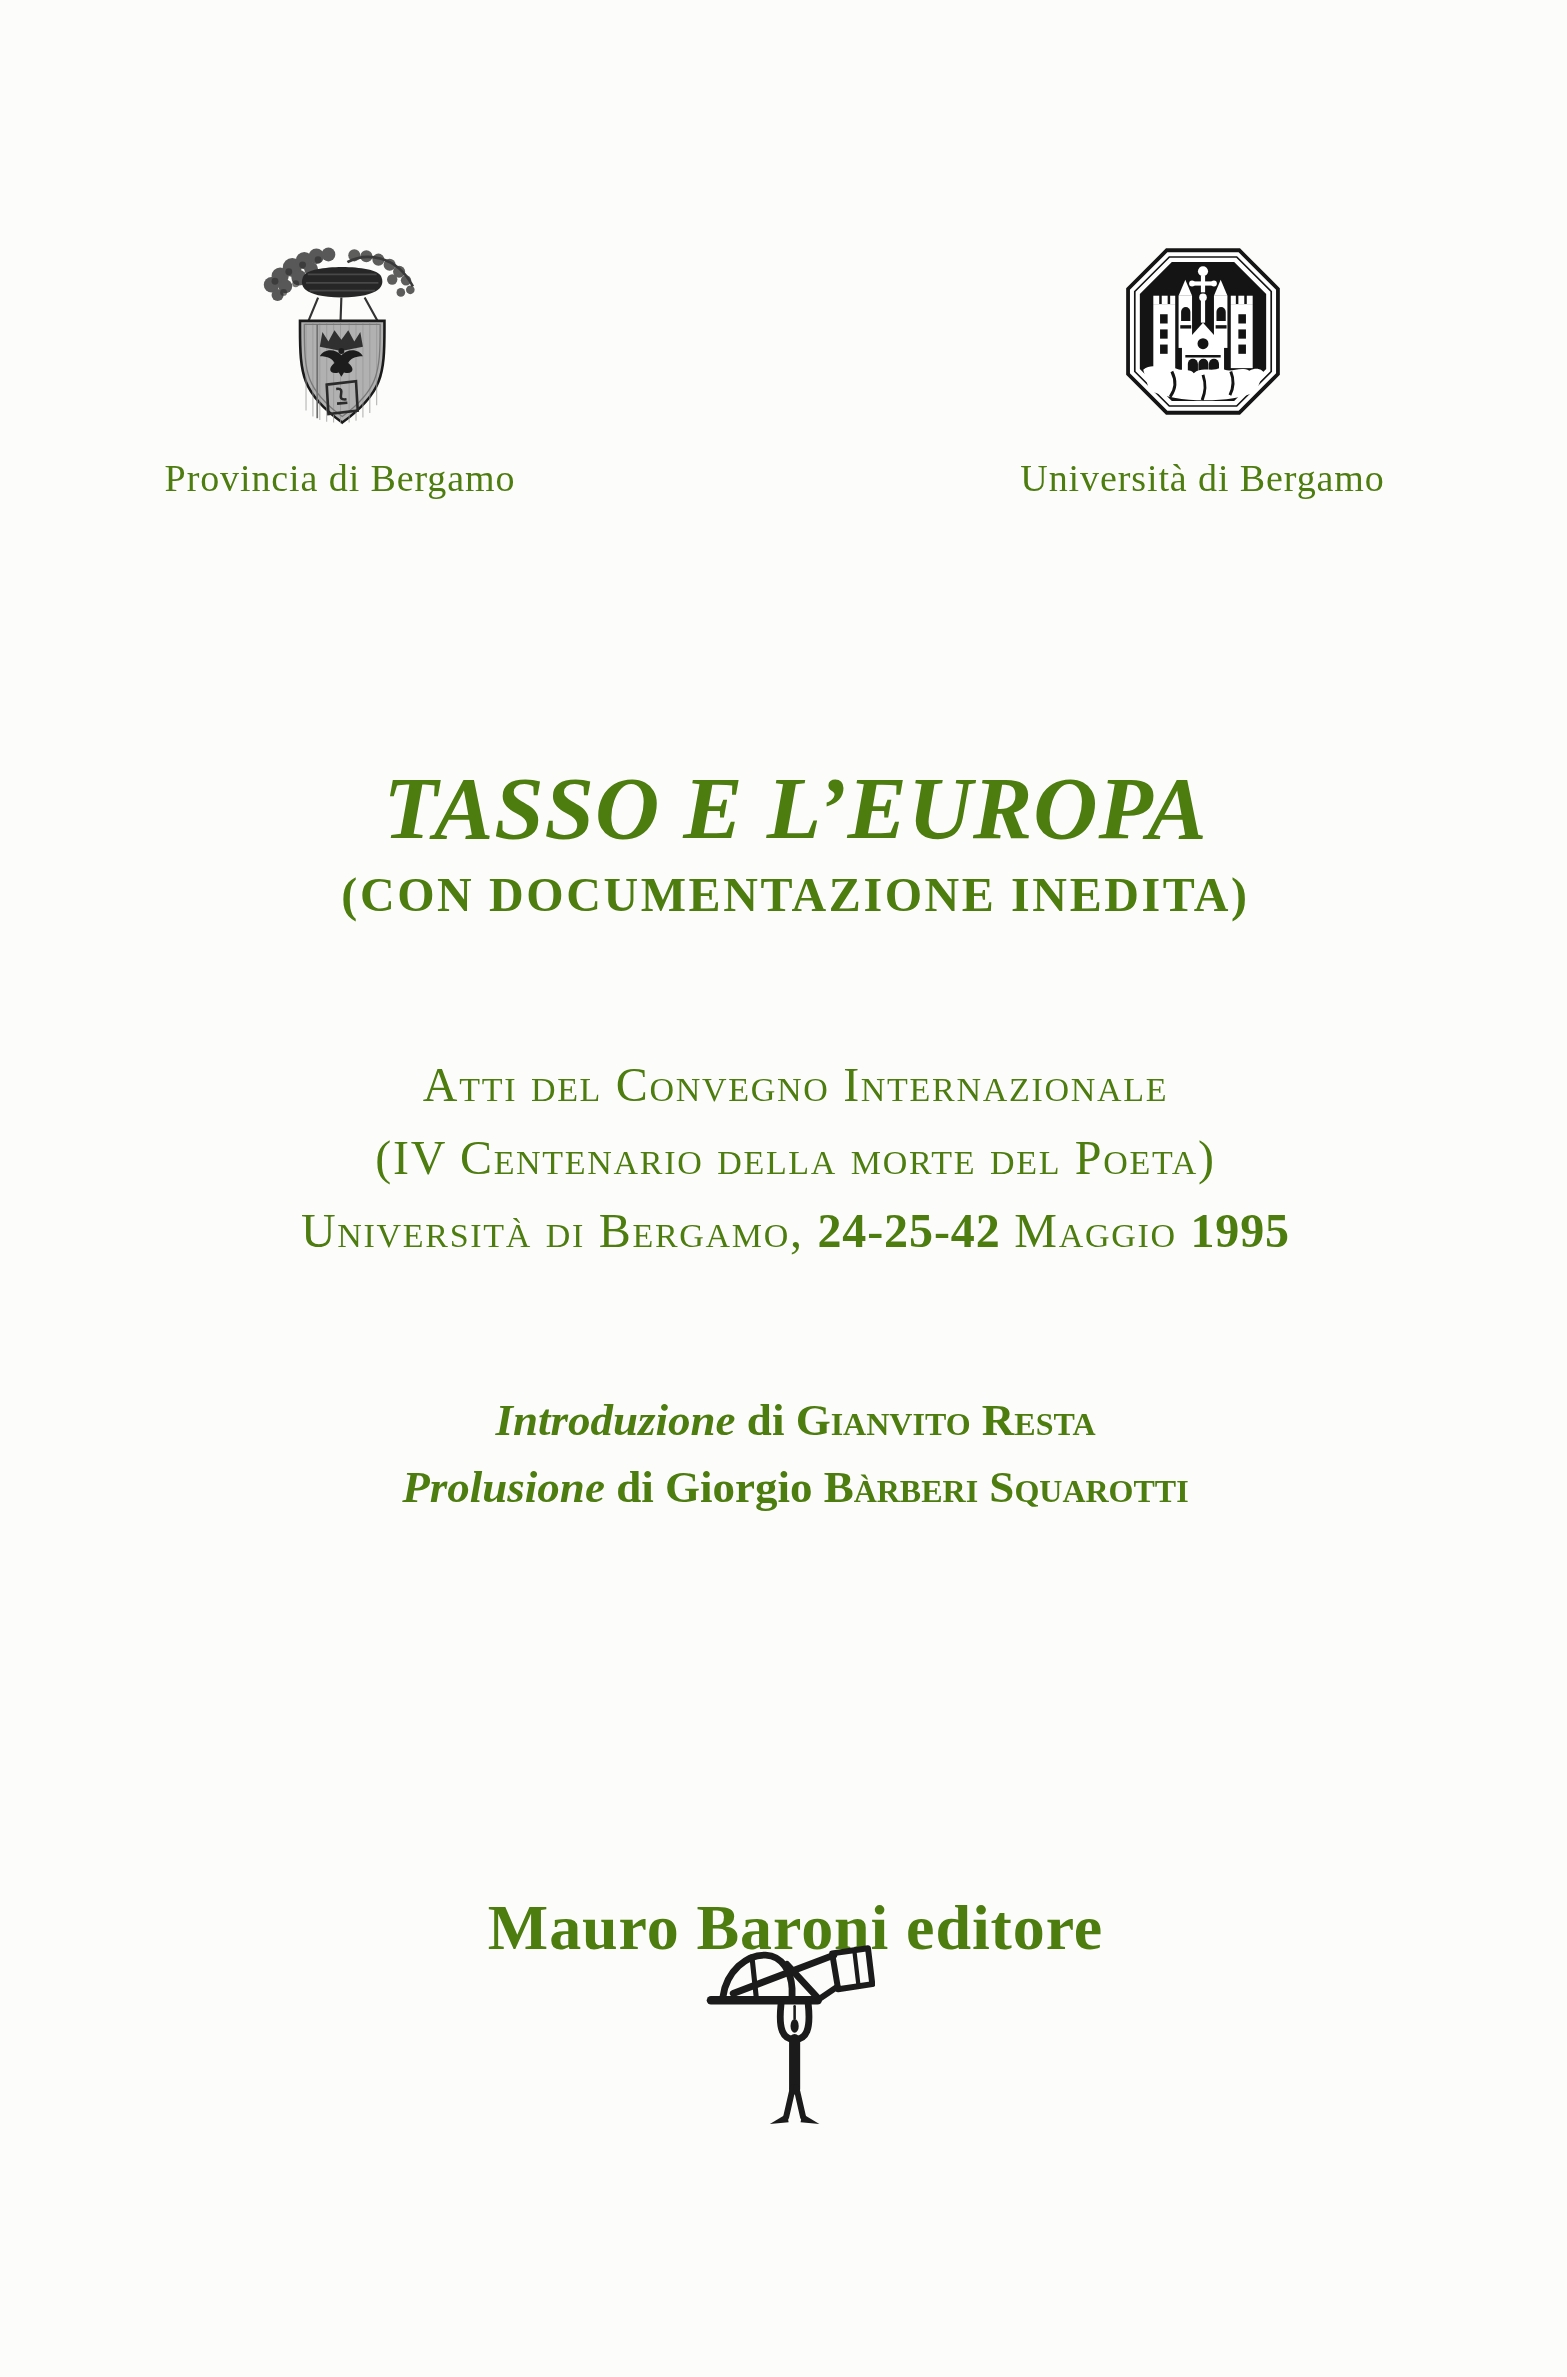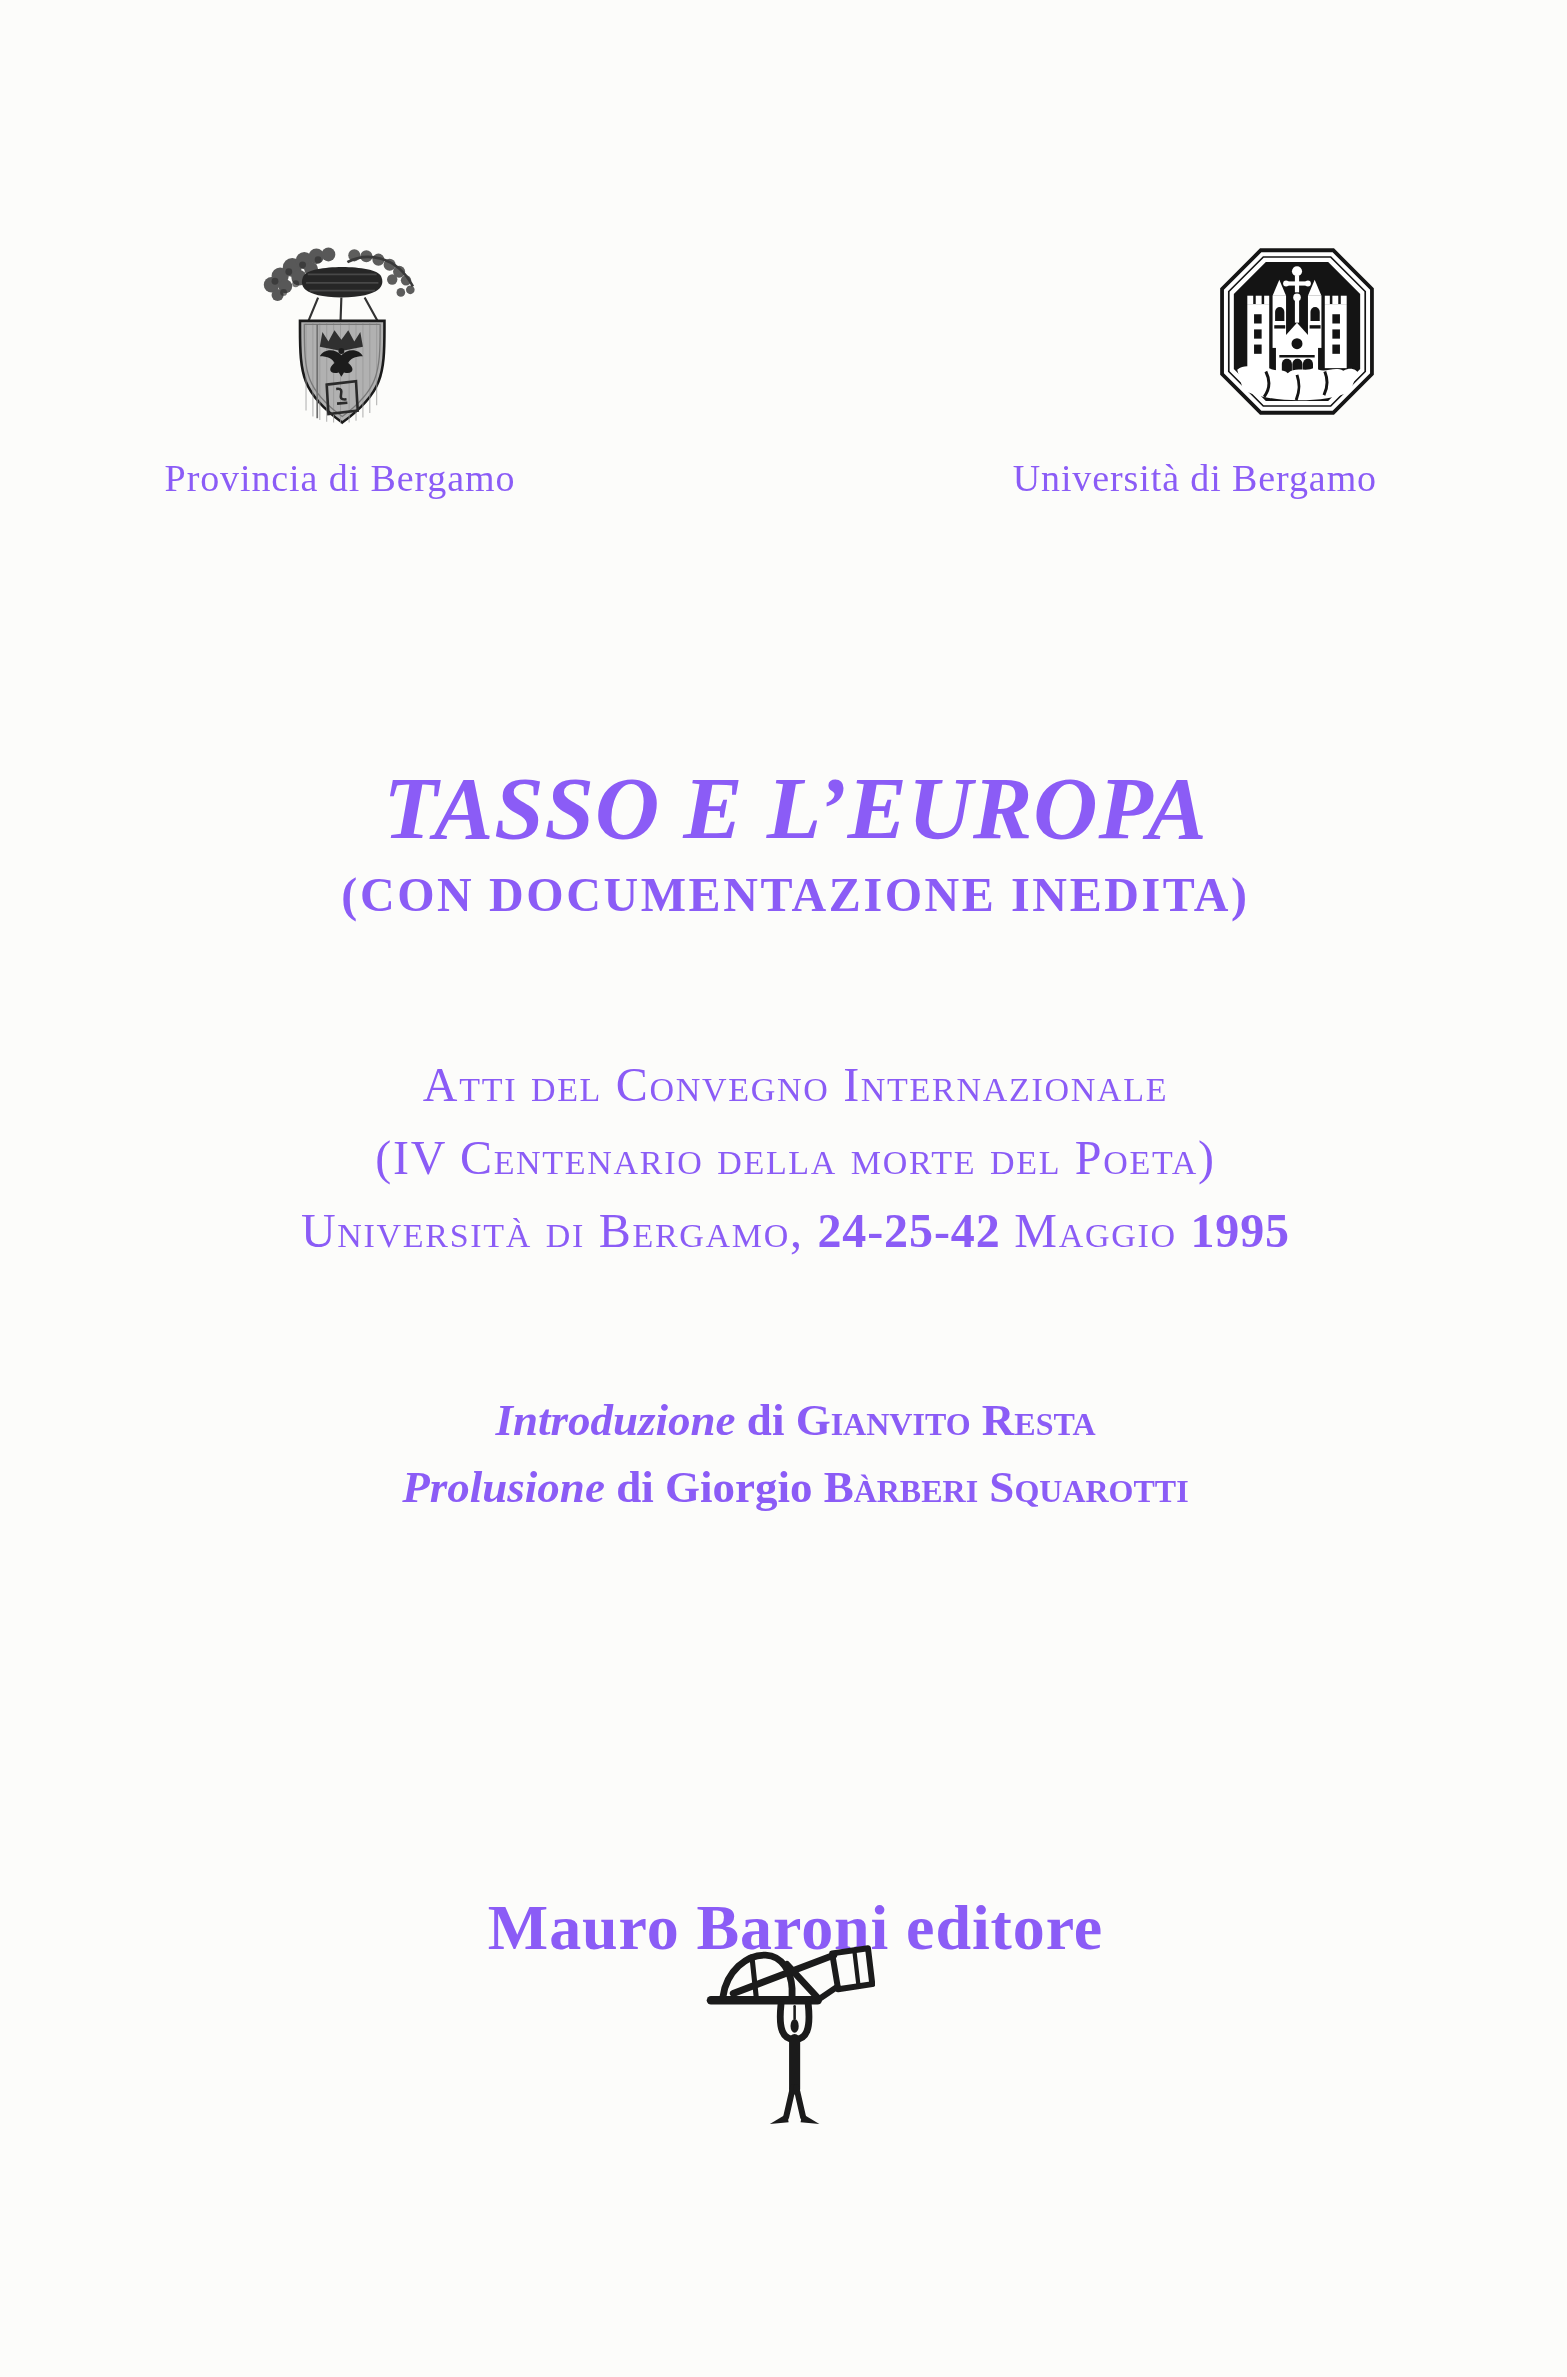--- a/index.html
+++ b/index.html
@@ -1,28 +1,28 @@
 <!DOCTYPE html>
 <html style="font-size:13.7px"><head>
 <meta charset="utf-8">
 <style>
   html,body{margin:0;padding:0;background:#d9d9d9;}
   .page{
     position:relative;
     width:1567px;height:2377px;
     margin:0 auto;
     background:#fcfcfa;
-    color:#8b5cf6;
+    color:#4d7c0f;
     font-family:"Liberation Serif", serif;
     overflow:hidden;
   }
   
   .org{position:absolute;text-align:center;}
   .org-left{left:152px;top:245px;width:376px;height:256px;}
-  .org-right{left:972px;top:245px;width:405px;height:256px;text-align:right;}
+  .org-right{left:1000px;top:245px;width:405px;height:256px;}
   .org .emblem{display:inline-block;}
   .org figcaption{
     position:absolute;left:0;right:0;top:211px;
     font-size:38px;letter-spacing:0.9px;white-space:nowrap;
   }
   figure{margin:0;}
   
   .centered{position:absolute;left:0;width:100%;text-align:center;margin:12px;}
   .title{
     top:745px;

